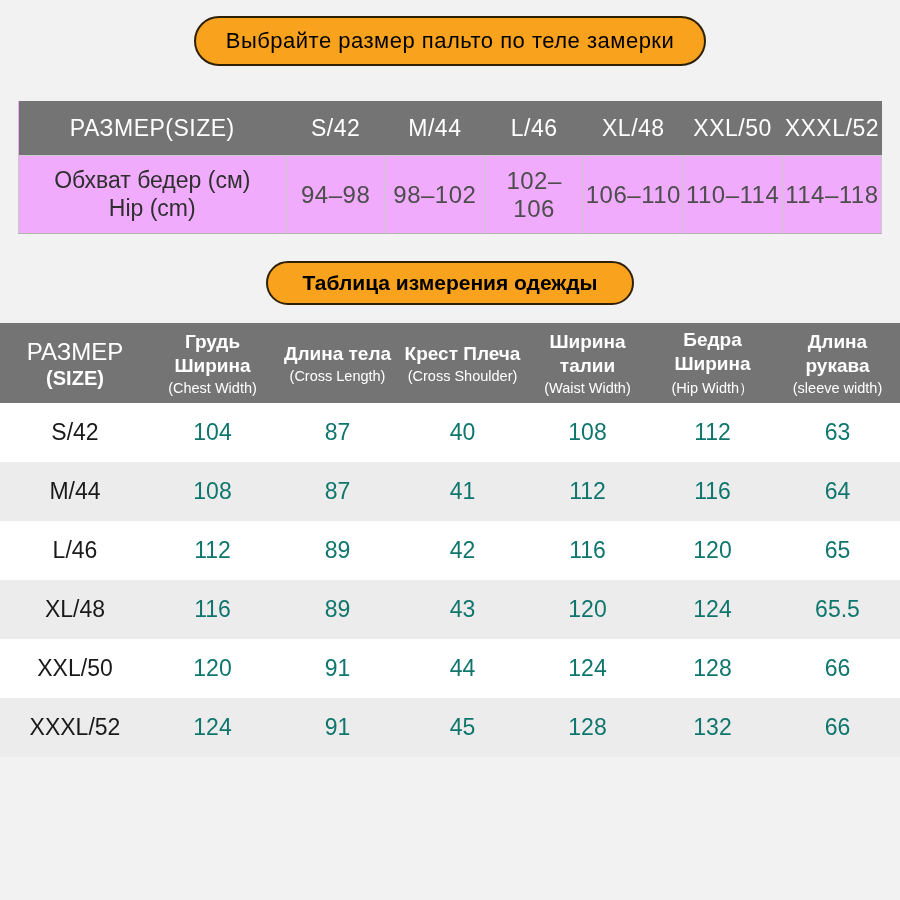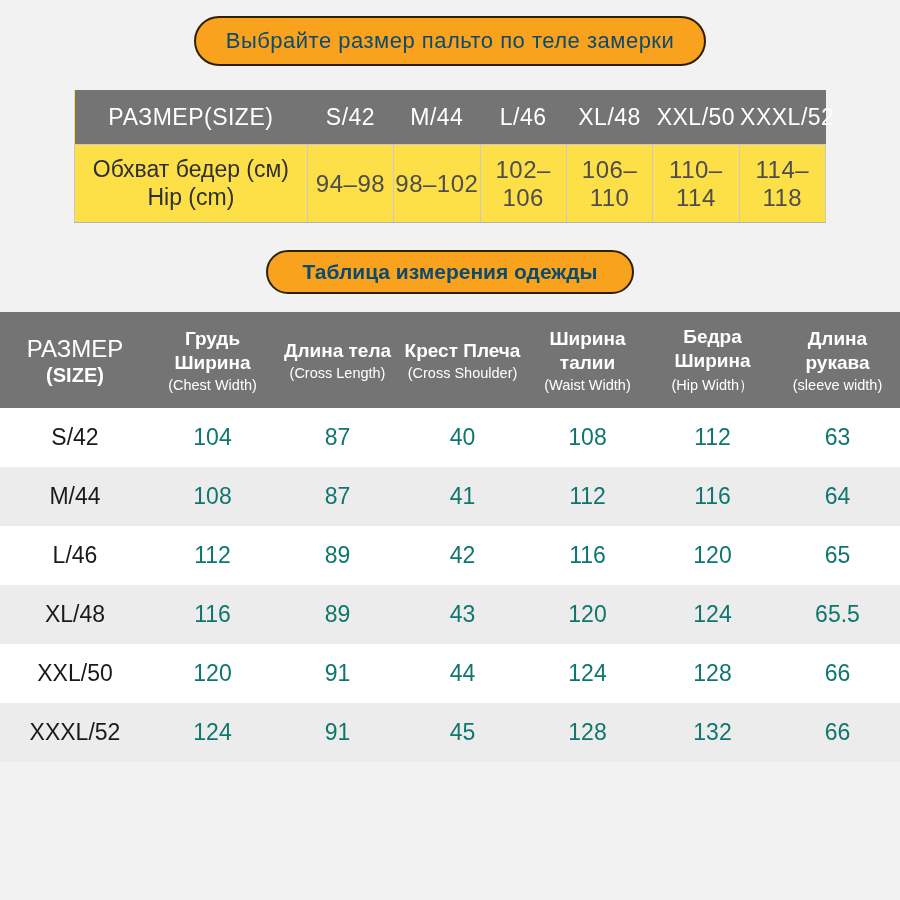--- a/index.html
+++ b/index.html
@@ -11,34 +11,34 @@
     overflow: hidden;
   }
   .pill {
     width: fit-content;
     margin: 12px auto;
     background: #F9A21D;
     border: 2px solid #2e2005;
     border-radius: 28px;
     padding: 10px 30px;
     font-size: 22px;
-    color: #0c4a6e;
+    color: #000000;
     text-align: center;
     white-space: nowrap;
   }
   .pill-1 { margin-top: 16px; letter-spacing: 0.5px; }
   .pill-2 { margin-top: 27px; font-weight: 600; padding: 8px 34px; font-size: 21px; }
 
   table { border-collapse: collapse; table-layout: fixed; }
 
   
   .t1 {
-    width: 752px;
-    margin: 24px auto 0 auto;
-    background: #fde047;
+    width: 864px;
+    margin: 35px auto 0 auto;
+    background: #f0abfc;
   }
   .t1 thead th {
     background: #747474;
     color: #fff;
     font-weight: normal;
     font-size: 23px;
     height: 52px;
     letter-spacing: 0.5px;
   }
   .t1 col.lbl { width: 31%; }
@@ -54,21 +54,21 @@
 
   
   .t2 { width: 900px; margin-top: 18px; }
   .t2 col.size { width: 150px; }
   .t2 thead th {
     background: #747474;
     color: #fff;
     height: 80px;
     font-weight: normal;
     vertical-align: middle;
-    padding: 8px 4px;
+    padding: 0 4px;
   }
   .t2 .hdr-ru { display: block; font-size: 19px; font-weight: bold; line-height: 1.25; }
   .t2 .hdr-en { display: block; font-size: 14.5px; font-weight: normal; margin-top: 3px; }
   .t2 .hdr-size-ru { display: block; font-size: 24px; font-weight: normal; line-height: 1.3; }
   .t2 .hdr-size-en { display: block; font-size: 20px; font-weight: bold; }
   .t2 tbody tr { background: #fff; }
   .t2 tbody tr:nth-child(even) { background: #ECECEC; }
   .t2 tbody th, .t2 tbody td {
     height: 57px;
     text-align: center;

